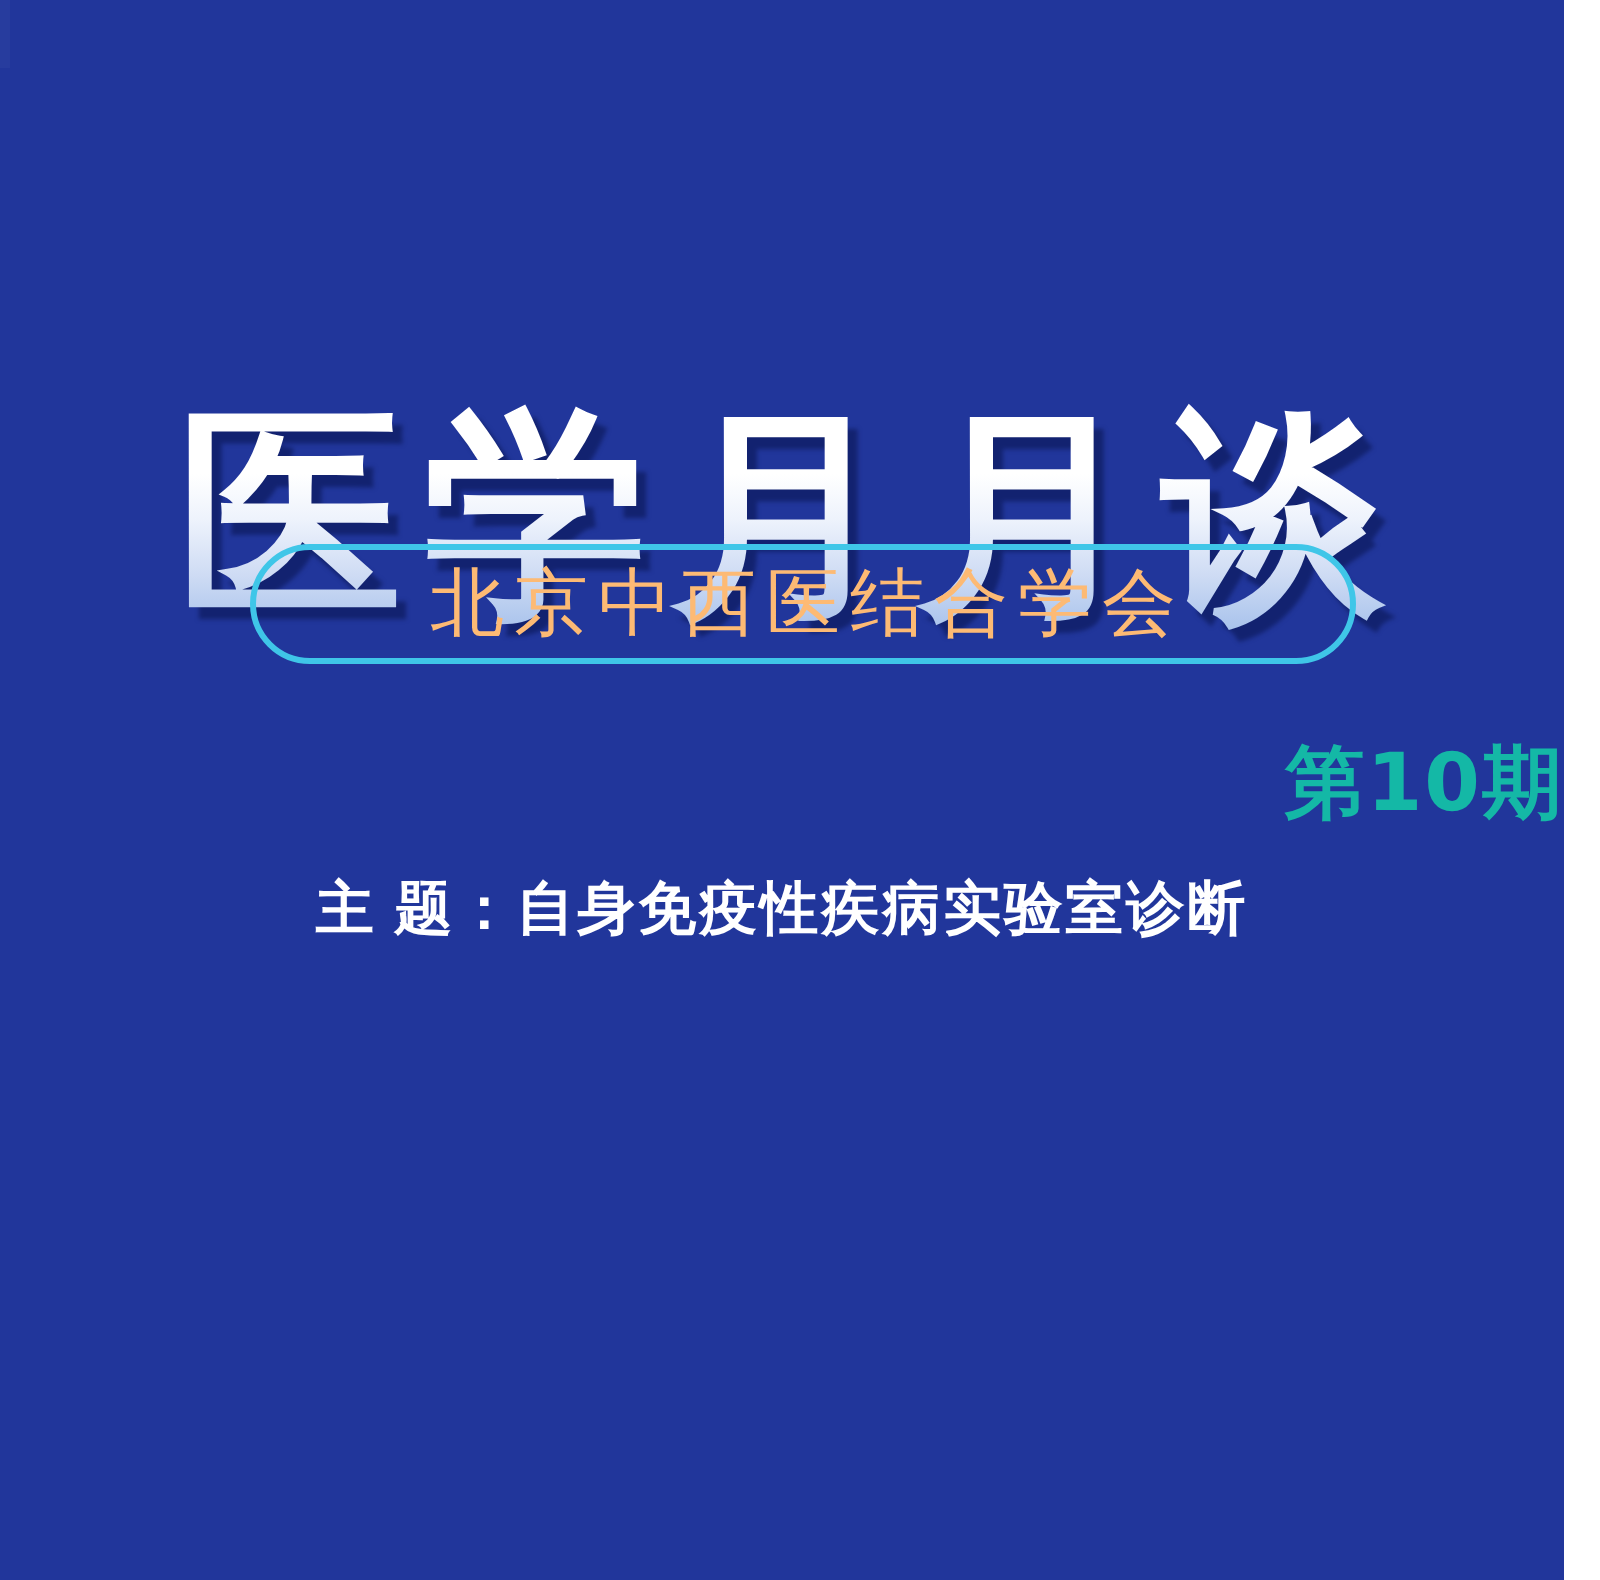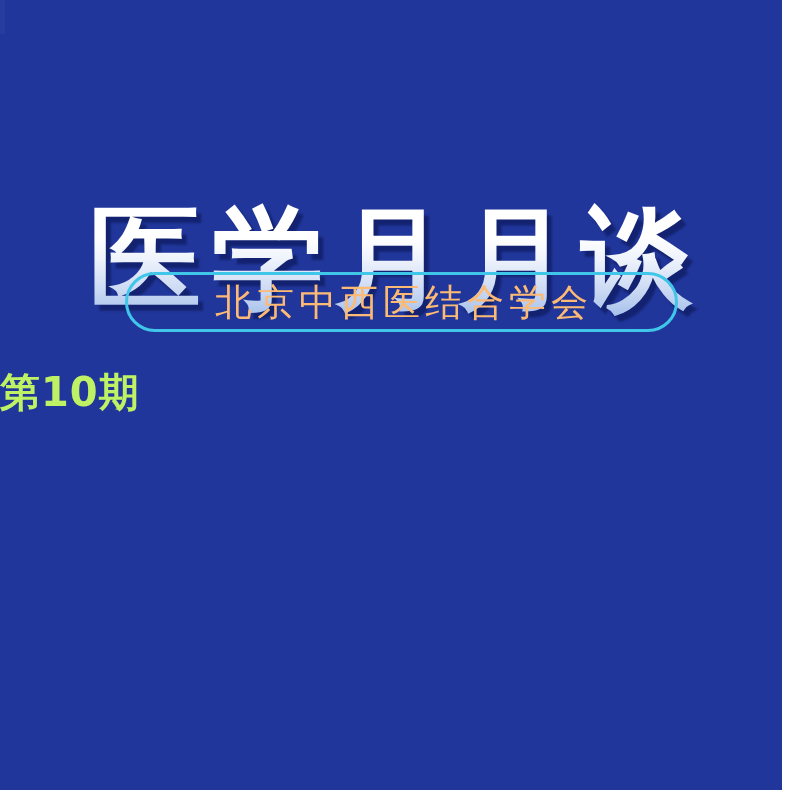--- a/index.html
+++ b/index.html
@@ -94,25 +94,25 @@
     line-height: 1;
     white-space: nowrap;
   }
 
   
   .issue-number {
     position: absolute;
     left: 0;
     right: 0;
     top: 372px;
-    text-align: left;
+    text-align: right;
     font-family: "DejaVu Sans", "Liberation Sans", sans-serif;
     font-size: 40px;
     font-weight: 700;
-    color: #bef264;
+    color: #14b8a6;
     letter-spacing: 1px;
     line-height: 1;
     white-space: nowrap;
   }
 
   
   .topic-line {
     position: absolute;
     left: 0;
     right: 0;
@@ -144,16 +144,17 @@
   <div class="edge-artifact"></div>
 
   <h1 class="brand-title">医学月月谈</h1>
 
   <div class="society-capsule">
     <span class="society-name">北京中西医结合学会</span>
   </div>
 
   <div class="issue-number">第10期</div>
 
+  <div class="topic-line">主 题：自身免疫性疾病实验室诊断</div>
 
   <div class="lower-field"></div>
 
 </div>
 
 </body></html>

